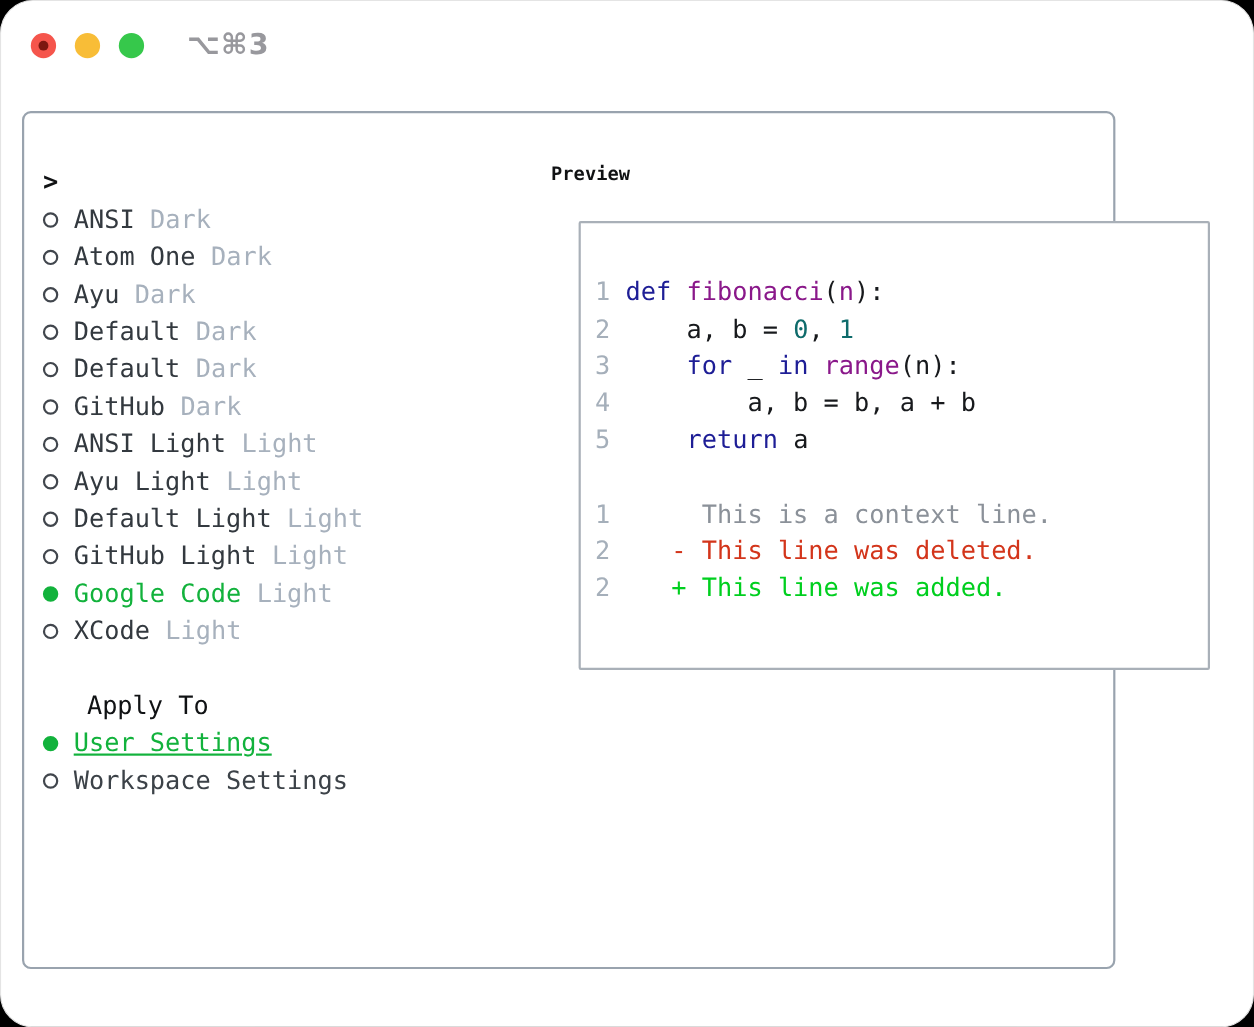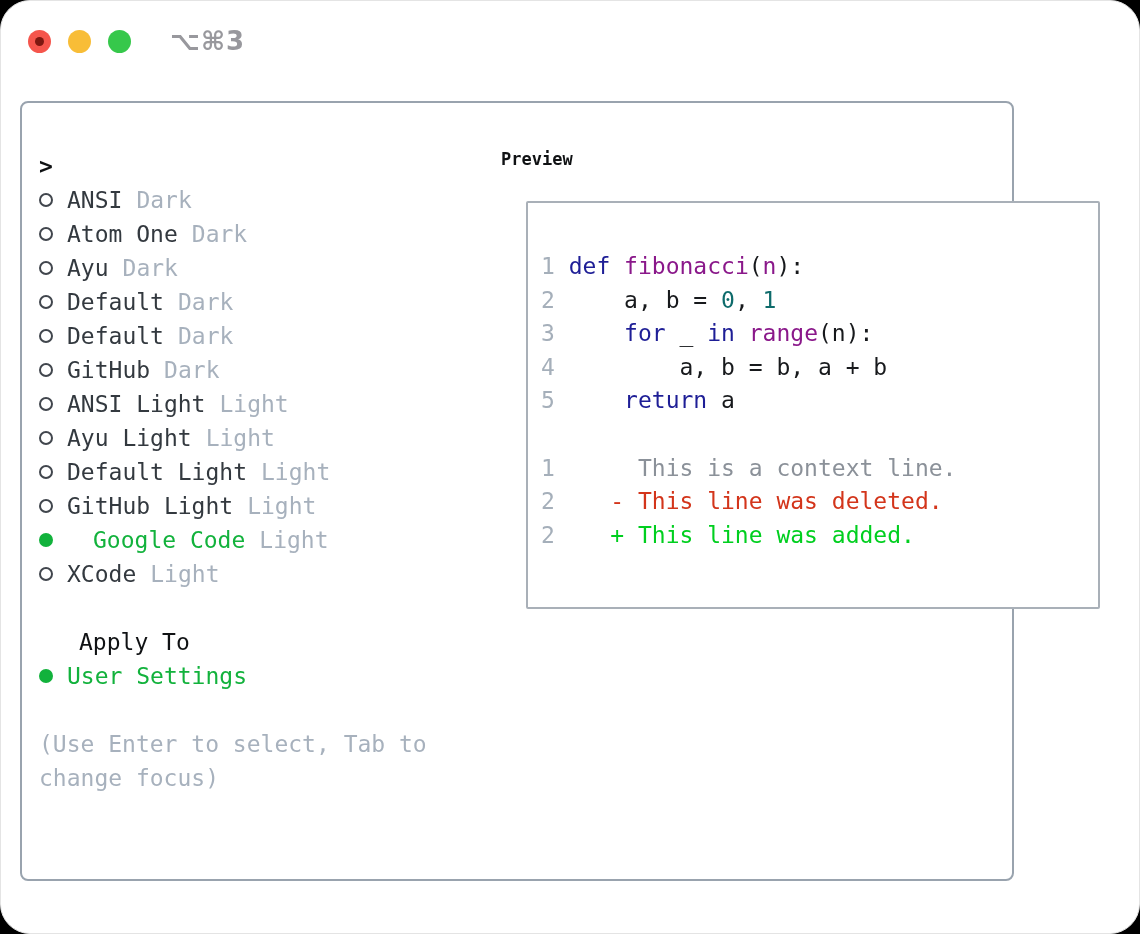--- a/index.html
+++ b/index.html
@@ -26,24 +26,24 @@
 
   .left-panel{position:absolute;left:17px;top:46px;width:450px;font-size:23px;}
   .row{display:flex;align-items:center;height:34px;white-space:pre;}
   .marker{width:28px;display:flex;align-items:center;flex:none;}
   .cursor{color:var(--ink);font-weight:bold;}
   .radio{width:14px;height:14px;border:2px solid #41464D;border-radius:50%;}
   .radio.sel{background:var(--green);border-color:var(--green);}
   .hdr{color:var(--ink);font-weight:bold;}
   .hdr2{color:var(--ink);margin-left:12px;}
   .t-name{color:var(--name);text-align:right;}
-  .t-name.sel{color:var(--green);margin-left:26px;}
+  .t-name.sel{color:var(--green);}
   .t-variant{color:var(--muted);margin-left:14px;}
   .opt-label{color:#3C4248;}
-  .opt-label.sel{color:var(--green);}
+  .opt-label.sel{color:var(--green);text-decoration:underline;}
   .spacer{height:34px;}
   .hint{color:var(--muted);line-height:34px;white-space:pre;}
 
   .right-panel{position:absolute;left:479px;top:46px;}
   .preview-hdr{height:34px;display:flex;align-items:flex-start;font-size:17px;}
   .preview-box{margin-top:18px;margin-left:25px;width:574px;height:408px;border:2px solid var(--border2);border-radius:2px;overflow:hidden;background:#fff;}
   pre#code{margin:0;padding:47px 0 0 13px;font-family:"DejaVu Sans Mono",monospace;font-size:23px;line-height:33.6px;}
   .tok-ln{color:var(--ln);}
   .tok-kw{color:var(--kw);}
   .tok-fn{color:var(--fn);}
@@ -91,25 +91,25 @@
 
       <div class="spacer"></div>
 
       <div class="row">
         <span class="marker"></span>
         <span class="hdr2">Apply To</span>
       </div>
 
       <div id="apply-list">
           <div class="row"><span class="marker"><span class="radio sel"></span></span><span class="opt-label sel">User Settings</span></div>
+          <div class="row"><span class="marker"><span class="radio"></span></span><span class="opt-label">Workspace Settings</span></div>
         </div>
 
       <div class="spacer"></div>
 
-      <div class="hint"><div>(Use Enter to select, Tab to</div><div>change focus)</div></div>
     </div>
 
     <div class="right-panel">
       <div class="preview-hdr">
         <span class="hdr">Preview</span>
       </div>
       <div class="preview-box">
         <pre id="code"><span><span class="tok-ln">1 </span><span class="tok-kw">def</span><span class="tok-pln"> </span><span class="tok-fn">fibonacci</span><span class="tok-pln">(</span><span class="tok-fn">n</span><span class="tok-pln">):</span></span>
 <span><span class="tok-ln">2 </span><span class="tok-pln">    a, b = </span><span class="tok-lit">0</span><span class="tok-pln">, </span><span class="tok-lit">1</span></span>
 <span><span class="tok-ln">3 </span><span class="tok-pln">    </span><span class="tok-kw">for</span><span class="tok-pln"> _ </span><span class="tok-kw">in</span><span class="tok-pln"> </span><span class="tok-fn">range</span><span class="tok-pln">(n):</span></span>

